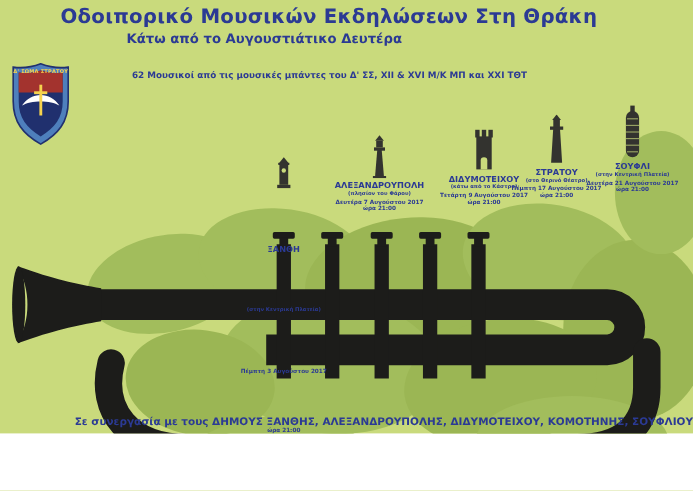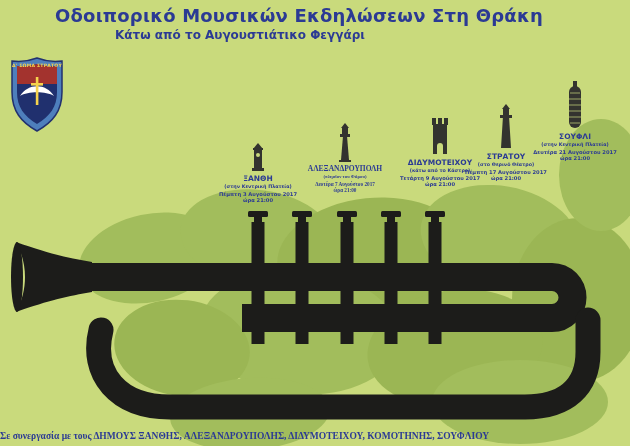--- a/index.html
+++ b/index.html
@@ -1,38 +1,38 @@
 <!DOCTYPE html>
 <html><head>
 <meta charset="utf-8">
 <style>
   html,body{margin:0;padding:0;}
   .poster{
-    position:relative;width:630px;height:446px;overflow:hidden;
+    position:relative;width:630px;height:394px;overflow:hidden;
     background:#c9da7c;
     font-family:"DejaVu Sans", sans-serif;
   }
   .bg-svg{position:absolute;left:0;top:0;width:630px;height:446px;}
   .txt{position:absolute;color:#2b3a94;}
   .title{left:55px;top:5px;font-size:18px;font-weight:bold;letter-spacing:.2px;}
   .subtitle{left:115px;top:28px;font-size:12px;font-weight:bold;}
   .info{left:120px;top:64px;font-size:8px;font-weight:bold;width:370px;}
   .note{left:95px;top:232px;font-size:7px;font-weight:bold;color:#1d2c6e;}
-  .footer{left:0;right:0;bottom:5px;text-align:left;font-size:9.5px;font-weight:bold;font-family:Liberation Serif, serif;}
+  .footer{left:0;right:0;bottom:5px;text-align:right;font-size:9.5px;font-weight:bold;}
   .event{position:absolute;display:flex;flex-direction:column;align-items:center;color:#2b3a94;text-align:center;}
   .event .iconbox{display:flex;align-items:flex-end;justify-content:center;margin-bottom:3px;}
   .event .city{font-size:7.5px;font-weight:bold;line-height:8.5px;}
   .event .venue{font-size:4.8px;line-height:6px;font-weight:bold;}
   .event .date{font-size:5.2px;font-weight:bold;line-height:6.5px;margin-top:1px;}
   .event .time{font-size:5.2px;font-weight:bold;line-height:6.5px;}
-  .ev1{left:210px;top:142px;width:96px;}
-  .ev2{left:295px;top:122px;width:100px;font-family:Liberation Serif, serif;}
+  .ev1{left:210px;top:142px;width:96px;gap:48px;}
+  .ev2{left:295px;top:122px;width:100px;}
   .ev3{left:392px;top:114px;width:96px;}
   .ev4{left:458px;top:104px;width:96px;}
-  .ev5{left:527px;top:80px;width:96px;}
+  .ev5{left:527px;top:95px;width:96px;}
   .emblem{position:absolute;left:8px;top:50px;width:58px;height:88px;}
   .emblem .ribbon{
     position:absolute;left:0;top:13px;width:100%;text-align:center;
     font-size:4.6px;font-weight:bold;color:#f6d34d;letter-spacing:.2px;
   }
 </style>
 </head>
 <body>
 
 <div class="poster">
@@ -91,21 +91,22 @@
       <path d="M29 14 C36 16 44 17 49 16 L49 42 C49 57 42 66 29 74 C16 66 9 57 9 42 L9 16 C14 17 22 16 29 14 Z" fill="#20306e"></path>
       <path d="M29 14 C36 16 44 17 49 16 L49 34 L9 34 L9 16 C14 17 22 16 29 14 Z" fill="#a3332e"></path>
       <path d="M12 46 C20 33 38 33 46 46 C38 41 20 41 12 46 Z" fill="#ffffff"></path>
       <rect x="27.8" y="27" width="2.6" height="28" fill="#f6d34d"></rect>
       <rect x="23" y="33" width="12" height="2.6" fill="#f6d34d"></rect>
     </svg>
     <div class="ribbon">Δ' ΣΩΜΑ ΣΤΡΑΤΟΥ</div>
   </div>
 
   <div class="txt title">Οδοιπορικό Μουσικών Εκδηλώσεων Στη Θράκη</div>
-  <div class="txt subtitle">Κάτω από το Αυγουστιάτικο Φεγγάρι</div>
+  <div class="txt subtitle">Κάτω από το Αυγουστιάτικο Δευτέρα</div>
+  <div class="txt info">62 Μουσικοί από τις μουσικές μπάντες του Δ' ΣΣ, XII &amp; XVI Μ/Κ ΜΠ και XXI ΤΘΤ</div>
 
   <div class="event ev1">
     <div class="iconbox">
       <svg width="18" height="30" viewBox="0 0 18 30" fill="#33332f">
         <polygon points="4,7 14,7 9,1"></polygon>
           <rect x="4" y="6" width="10" height="2"></rect>
         <rect x="5" y="8" width="8" height="18"></rect>
           <rect x="3" y="26" width="12" height="3"></rect>
         <circle cx="9" cy="13" r="2" fill="#c9da7c"></circle>
       </svg>

